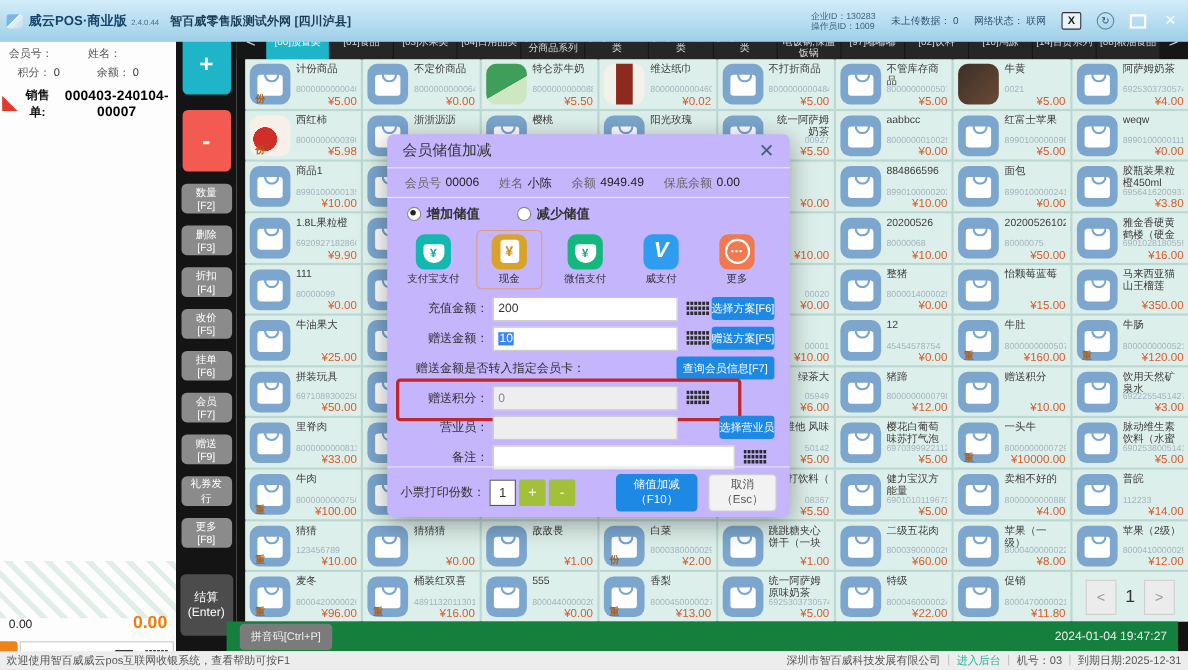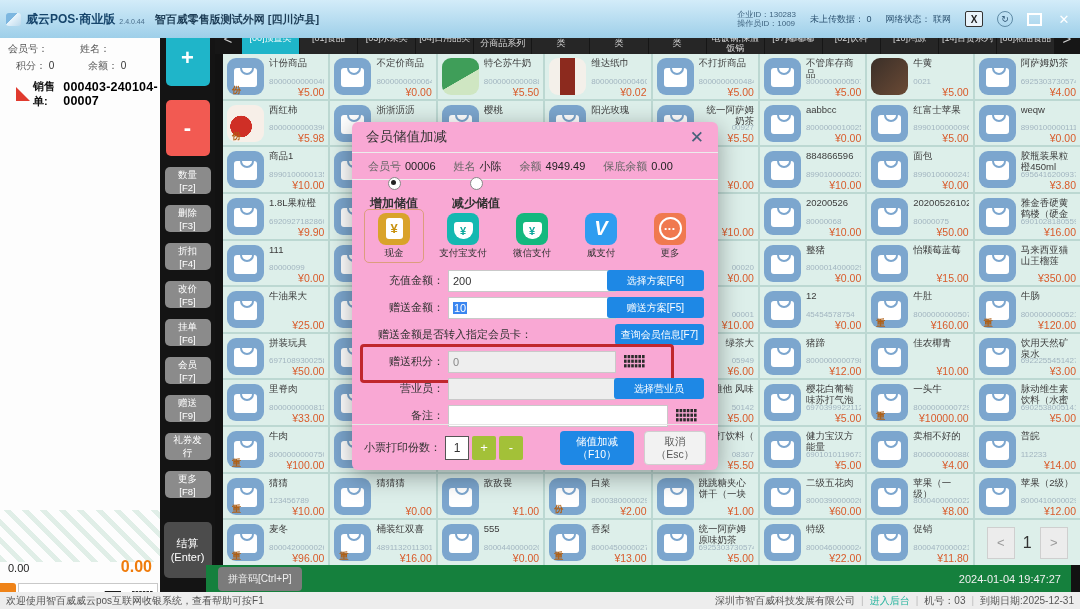--- a/index.html
+++ b/index.html
@@ -21,21 +21,21 @@
     font-size:11px;color:#fff;cursor:default;}
   .ic-xbox{border:1px solid #333;background:#e9f3fa;color:#222;border-radius:2px;font-weight:bold;font-size:10px;}
   .ic-sync{border:1px solid #5e8aa5;border-radius:50%;width:14px;height:14px;color:#2f5573;font-size:9px;}
   .ic-max{border:2px solid #fff;width:11px;height:9px;}
   .ic-close{font-weight:bold;font-size:13px;}
   
   .left-panel{position:absolute;left:0;top:22px;width:160px;height:570px;background:#fdfdfd;z-index:2;}
   .lp-row{display:flex;font-size:10px;color:#333;padding:3px 0 0 8px;}
   .lp-row .half{width:72px;white-space:nowrap;}
   .lp-lab{color:#555;}
-  .sale-row{display:flex;align-items:center;margin-top:6px;padding-left:16px;}
+  .sale-row{display:flex;align-items:center;margin-top:6px;padding-left:2px;text-align:center;}
   .flag{width:0;height:0;border-bottom:14px solid #e03a2e;border-right:14px solid transparent;margin-right:3px;}
   .sale-lab{font-size:11px;font-weight:bold;color:#111;margin-right:3px;}
   .sale-no{font-size:12.5px;font-weight:bold;color:#000;letter-spacing:.2px;}
   .stripes{position:absolute;left:0;top:488px;width:160px;height:52px;
     background:repeating-linear-gradient(45deg,rgba(150,200,175,.28) 0 5px,transparent 5px 13px);}
   .totals{position:absolute;left:0;top:530px;width:160px;height:24px;}
   .tot-qty{position:absolute;left:8px;bottom:2px;font-size:11px;color:#222;}
   .tot-amt{position:absolute;right:8px;bottom:0;font-size:16px;font-weight:bold;color:#ef7c0c;}
   .search-row{position:absolute;left:0;top:560px;width:160px;height:30px;display:flex;align-items:center;}
   .search-tag{width:16px;height:28px;background:#ef8318;color:#fff;font-size:10px;display:flex;
@@ -89,30 +89,30 @@
     font-size:10px;padding:5px 10px;font-family:inherit;cursor:pointer;}
   .clock{margin-left:auto;margin-right:10px;color:#f0f0f0;font-size:11px;}
   
   .statusbar{position:absolute;left:0;top:592px;width:1080px;height:17px;background:#ededed;
     display:flex;align-items:center;font-size:10px;color:#555;z-index:6;}
   .sb-left{margin-left:6px;}
   .sb-right{margin-left:auto;display:flex;align-items:center;gap:6px;margin-right:6px;}
   .sb-sep{color:#bbb;}
   .sb-backend{color:#21b39c;cursor:pointer;}
   
-  .modal{position:absolute;left:352px;top:122px;width:366px;height:348px;background:#f9a8d4;
+  .modal{position:absolute;left:352px;top:122px;width:366px;height:348px;background:#c4b5fd;
     border-radius:6px;box-shadow:0 6px 24px rgba(0,0,0,.35);z-index:10;font-size:11px;color:#333;}
   .m-title{height:30px;display:flex;align-items:center;padding:0 14px;border-bottom:1px solid #ececec;
     font-size:13.5px;color:#333;}
   .m-close{margin-left:auto;font-size:17px;color:#47617a;cursor:pointer;line-height:1;}
   .m-info{height:26px;display:flex;align-items:center;gap:4px;padding:0 16px;border-bottom:1px solid #ececec;}
   .m-info .lab{color:#666;}
   .m-info .val{color:#222;margin-right:14px;}
   .m-radios{height:24px;display:flex;align-items:center;gap:34px;padding:2px 18px 0;}
-  .radio{display:flex;align-items:center;gap:5px;font-weight:bold;font-size:12px;cursor:pointer;flex-direction:column;}
+  .radio{display:flex;align-items:center;gap:5px;font-weight:bold;font-size:12px;cursor:pointer;}
   .rdot{width:11px;height:11px;border-radius:50%;border:1px solid #888;position:relative;background:#fff;}
   .rdot.on:after{content:"";position:absolute;left:2px;top:2px;width:5px;height:5px;border-radius:50%;background:#222;}
   .m-pays{display:flex;gap:9px;padding:3px 12px 2px;}
   .pay{width:58px;height:52px;border:1px solid transparent;border-radius:5px;display:flex;
     flex-direction:column;align-items:center;justify-content:center;cursor:pointer;}
   .pay.sel{border-color:#dc9d7e;}
   .pay-lab{font-size:9.5px;color:#333;margin-top:2px;white-space:nowrap;}
   .pi{width:32px;height:32px;border-radius:8px;display:flex;align-items:center;justify-content:center;color:#fff;}
   .pi.cash{background:#d9a32a;}
   .pi.cash:before{content:"¥";background:#fff;color:#c8920f;width:17px;height:21px;border-radius:3px;
@@ -129,21 +129,21 @@
   .m-form{position:relative;padding:2px 0 0 0;}
   .frow{position:relative;height:27px;display:flex;align-items:center;}
   .flab{width:92px;text-align:right;color:#333;}
   .flab.long{width:auto;padding-left:26px;}
   .finput{width:158px;height:20px;border:1px solid #c9c9c9;margin-left:4px;display:flex;
     align-items:center;padding:0 4px;font-size:11px;background:#fff;}
   .finput.dis{background:#eee;color:#888;}
   .sel-txt{background:#3a86f0;color:#fff;padding:0 1px;}
   .kbd{width:22px;height:14px;margin-left:8px;display:flex;align-items:center;cursor:pointer;}
   .fbtn{position:absolute;right:14px;background:#1e88e5;color:#fff;border:none;border-radius:3px;
-    height:21px;font-size:10px;padding:0 20px;font-family:inherit;cursor:pointer;}
+    height:21px;font-size:10px;padding:0 0;font-family:inherit;cursor:pointer;}
   .fbtn.wide{padding:0 6px;}
   .hlrow{position:absolute;left:8px;top:-4px;width:308px;height:33px;border:3px solid #c0272d;
     border-radius:4px;pointer-events:none;}
   .m-bottom{position:absolute;left:0;bottom:0;width:100%;height:46px;border-top:1px solid #e6e6e6;
     display:flex;align-items:center;padding:0 12px;box-sizing:border-box;}
   .copies{width:22px;height:22px;border:1px solid #555;text-align:center;font-size:12px;
     display:flex;align-items:center;justify-content:center;background:#fff;margin-left:4px;}
   .step{width:24px;height:24px;background:#a3c138;color:#fff;border:none;font-size:13px;
     margin-left:3px;border-radius:2px;cursor:pointer;font-family:inherit;}
   .m-submit{margin-left:auto;width:74px;height:34px;background:#1e88e5;color:#fff;border:none;
@@ -741,21 +741,21 @@
         </div>
         <div class="pname">猪蹄</div>
         <div class="pcode">8000000000798</div>
         <div class="pprice">¥12.00</div>
       </div>
       <div class="cell">
         <div class="tile">
           <div class="bagbody"></div>
           <div class="baghandle"></div>
         </div>
-        <div class="pname">佳农椰青</div>
+        <div class="pname">赠送积分</div>
         <div class="pcode"></div>
         <div class="pprice">¥10.00</div>
       </div>
       <div class="cell">
         <div class="tile">
           <div class="bagbody"></div>
           <div class="baghandle"></div>
         </div>
         <div class="pname">饮用天然矿泉水</div>
         <div class="pcode">6922255451427</div>
@@ -1092,27 +1092,27 @@
     <span class="radio">
         <span class="rdot on"></span>
         <span>增加储值</span>
       </span>
     <span class="radio">
         <span class="rdot"></span>
         <span>减少储值</span>
       </span>
   </div>
   <div class="m-pays" id="pay-list">
+      <div class="pay">
+        <span class="pi alipay"></span>
+        <span class="pay-lab">支付宝支付</span>
+      </div>
       <div class="pay sel">
         <span class="pi cash"></span>
         <span class="pay-lab">现金</span>
-      </div>
-      <div class="pay">
-        <span class="pi alipay"></span>
-        <span class="pay-lab">支付宝支付</span>
       </div>
       <div class="pay">
         <span class="pi wechat"></span>
         <span class="pay-lab">微信支付</span>
       </div>
       <div class="pay">
         <span class="pi vpay"></span>
         <span class="pay-lab">威支付</span>
       </div>
       <div class="pay">

